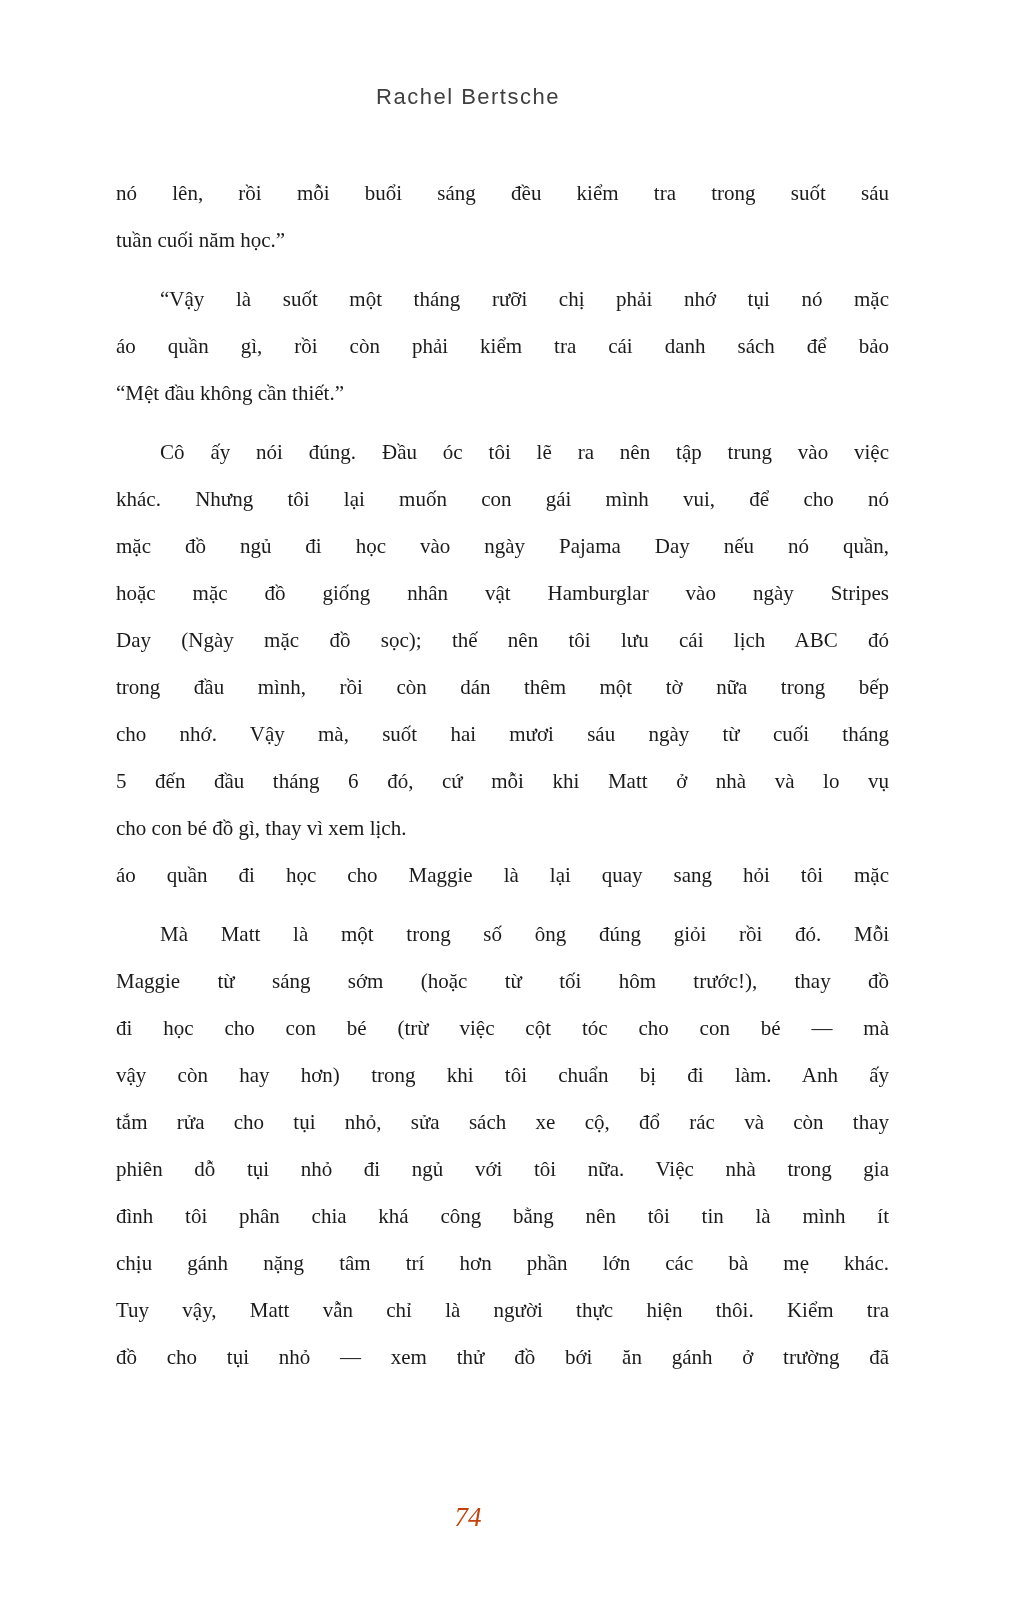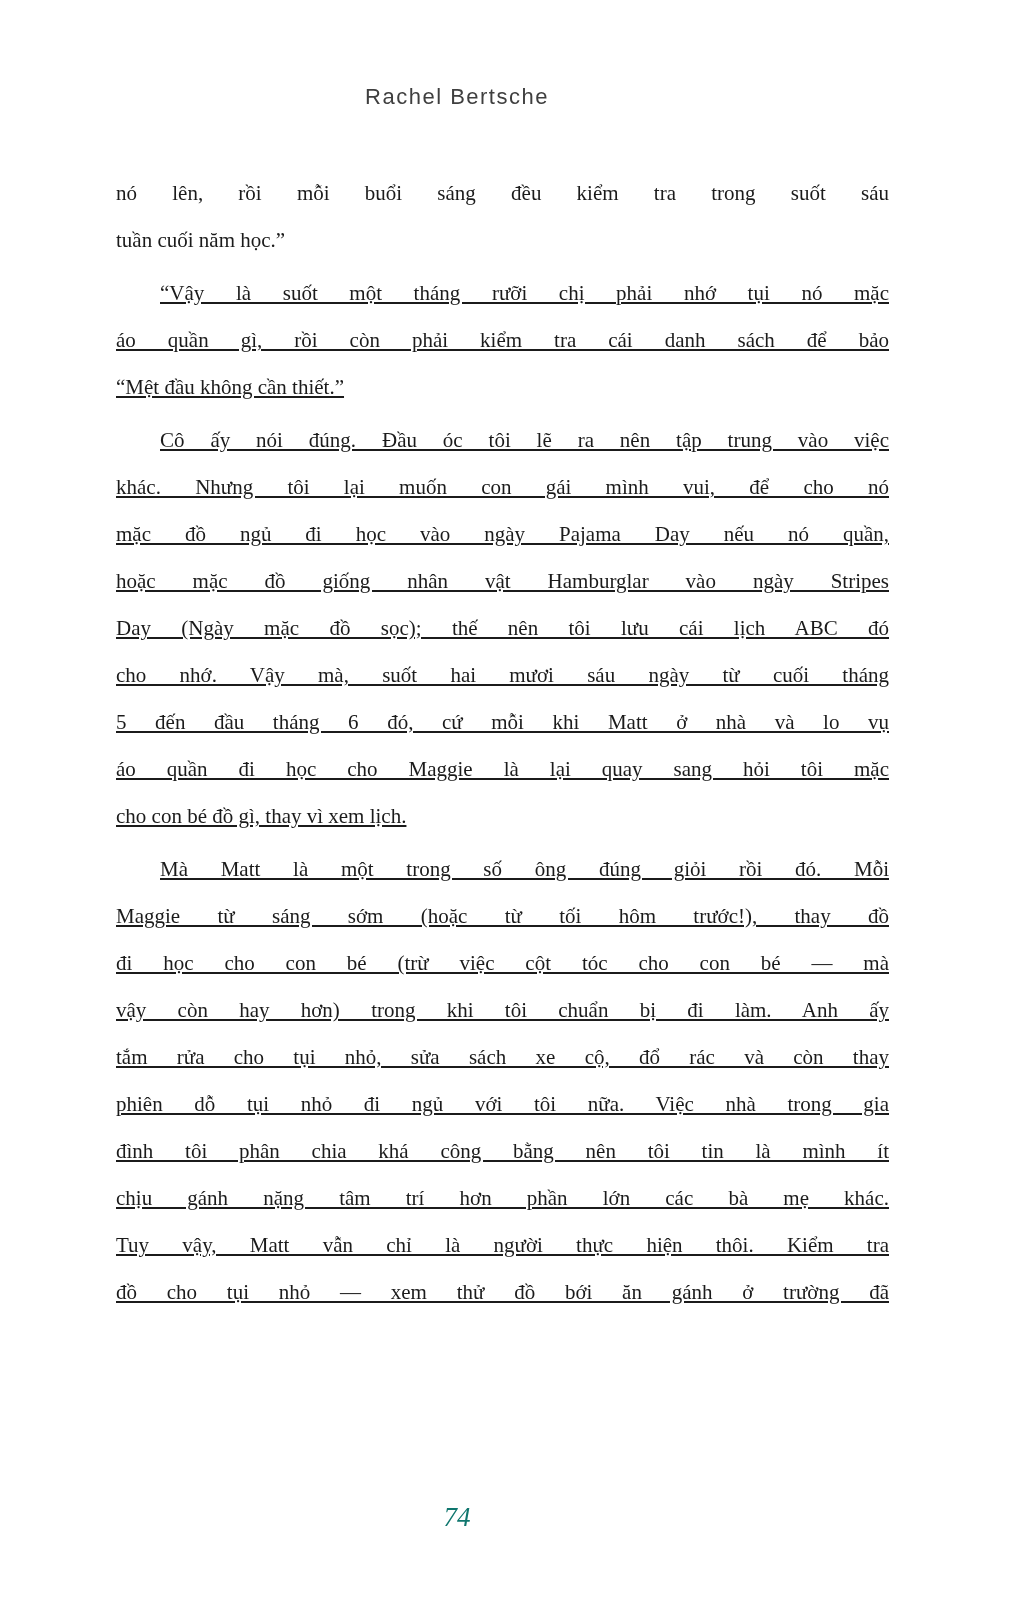--- a/index.html
+++ b/index.html
@@ -6,20 +6,21 @@
     margin: 0;
     padding: 0;
     background: #ffffff;
   }
   .page {
     position: relative;
     width: 914px;
     height: 1615px;
     background: #ffffff;
     overflow: hidden;
+    padding-left: 22px;
   }
   .running-header {
     position: absolute;
     top: 84px;
     left: 0;
     width: 100%;
     text-align: center;
     font-family: "Liberation Sans", sans-serif;
     font-size: 22px;
     font-weight: 400;
@@ -30,22 +31,21 @@
     position: absolute;
     left: 116px;
     top: 170px;
     width: 773px;
     font-family: "Liberation Serif", serif;
     font-size: 21px;
     line-height: 47px;
     color: #1b1b1b;
   }
   .paragraph.spaced {
-    margin-top: 6px;
-    text-decoration: underline;
+    margin-top: 12px;
   }
   .line {
     text-align: justify;
     text-align-last: justify;
     white-space: normal;
   }
   .line.para-end {
     text-align-last: left;
   }
   .line.indented {
@@ -53,21 +53,21 @@
   }
   .page-number {
     position: absolute;
     top: 1502px;
     left: 0;
     width: 100%;
     text-align: center;
     font-family: "Liberation Serif", serif;
     font-style: italic;
     font-size: 27px;
-    color: #0f766e;
+    color: #c2410c;
   }
 </style>
 </head>
 <body>
 
 <div class="page">
   <div class="running-header">Rachel Bertsche</div>
 
   <div class="body-text" id="body-text">
       <div class="paragraph">
@@ -78,24 +78,25 @@
         <div class="line indented">“Vậy là suốt một tháng rưỡi chị phải nhớ tụi nó mặc</div>
         <div class="line">áo quần gì, rồi còn phải kiểm tra cái danh sách để bảo</div>
         <div class="line para-end">“Mệt đầu không cần thiết.”</div>
       </div>
       <div class="paragraph spaced">
         <div class="line indented">Cô ấy nói đúng. Đầu óc tôi lẽ ra nên tập trung vào việc</div>
         <div class="line">khác. Nhưng tôi lại muốn con gái mình vui, để cho nó</div>
         <div class="line">mặc đồ ngủ đi học vào ngày Pajama Day nếu nó quần,</div>
         <div class="line">hoặc mặc đồ giống nhân vật Hamburglar vào ngày Stripes</div>
         <div class="line">Day (Ngày mặc đồ sọc); thế nên tôi lưu cái lịch ABC đó</div>
+        <div class="line">trong đầu mình, rồi còn dán thêm một tờ nữa trong bếp</div>
         <div class="line">cho nhớ. Vậy mà, suốt hai mươi sáu ngày từ cuối tháng</div>
         <div class="line">5 đến đầu tháng 6 đó, cứ mỗi khi Matt ở nhà và lo vụ</div>
+        <div class="line para-end">cho con bé đồ gì, thay vì xem lịch.</div>
         <div class="line">áo quần đi học cho Maggie là lại quay sang hỏi tôi mặc</div>
-        <div class="line para-end">cho con bé đồ gì, thay vì xem lịch.</div>
       </div>
       <div class="paragraph spaced">
         <div class="line indented">Mà Matt là một trong số ông đúng giỏi rồi đó. Mỗi</div>
         <div class="line">Maggie từ sáng sớm (hoặc từ tối hôm trước!), thay đồ</div>
         <div class="line">đi học cho con bé (trừ việc cột tóc cho con bé — mà</div>
         <div class="line">vậy còn hay hơn) trong khi tôi chuẩn bị đi làm. Anh ấy</div>
         <div class="line">tắm rửa cho tụi nhỏ, sửa sách xe cộ, đổ rác và còn thay</div>
         <div class="line">phiên dỗ tụi nhỏ đi ngủ với tôi nữa. Việc nhà trong gia</div>
         <div class="line">đình tôi phân chia khá công bằng nên tôi tin là mình ít</div>
         <div class="line">chịu gánh nặng tâm trí hơn phần lớn các bà mẹ khác.</div>

